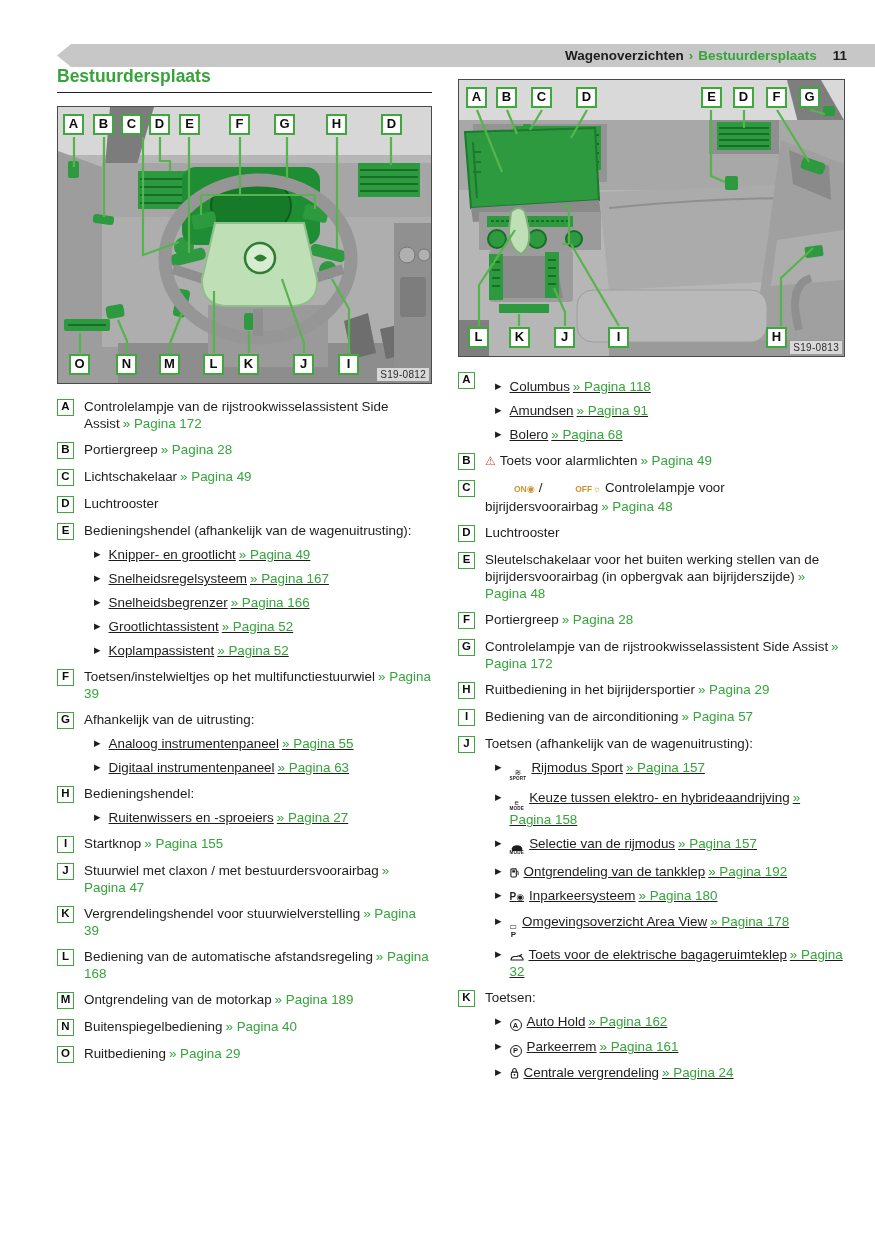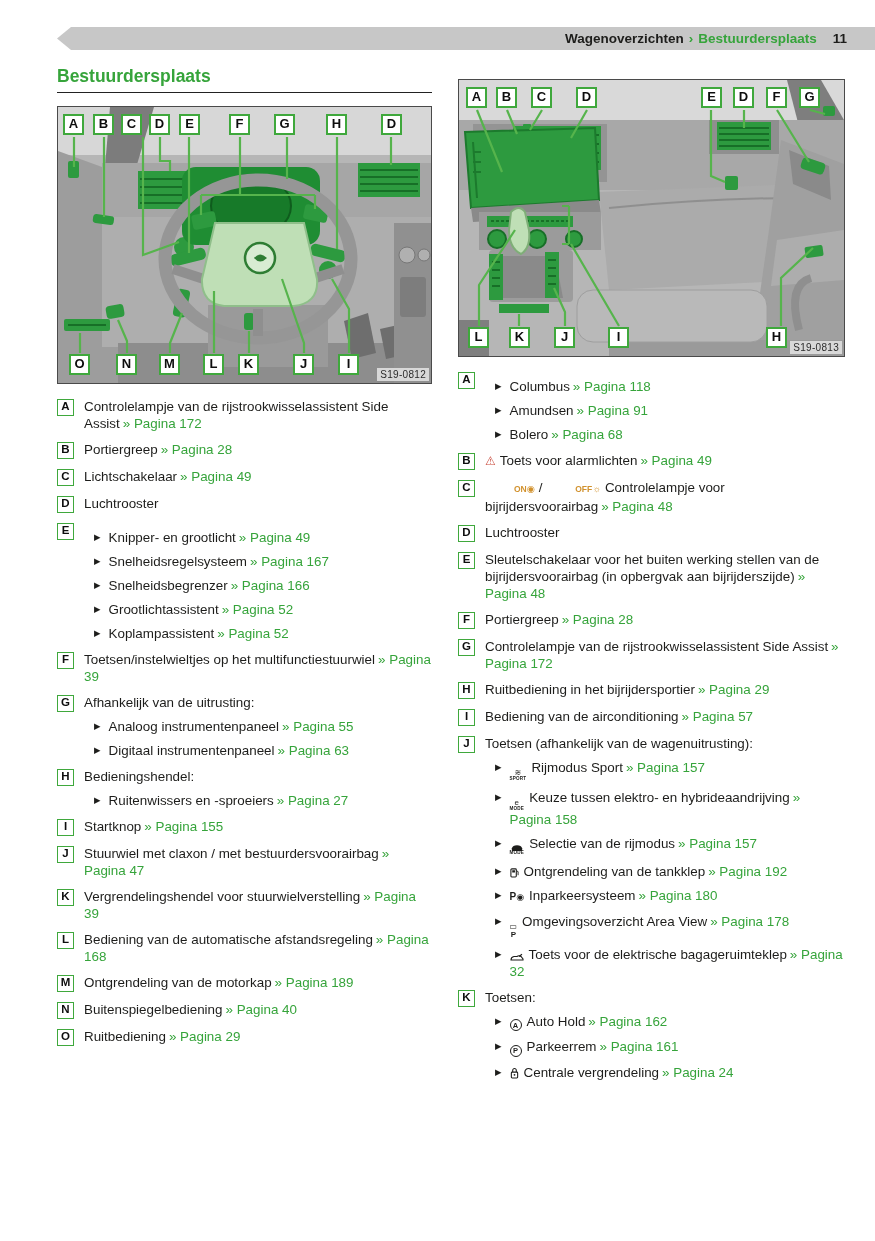--- a/index.html
+++ b/index.html
@@ -1,19 +1,19 @@
 <!DOCTYPE html>
 <html><head>
 <meta charset="utf-8">
 <style>
   html,body{margin:0;padding:0;background:#fff;}
   .page{position:relative;width:875px;height:1241px;background:#fff;overflow:hidden;
         font-family:"Liberation Sans","DejaVu Sans",sans-serif;color:#1d1d1b;}
   
-  .header-bar{position:absolute;left:57px;right:0;top:27px;height:23px;background:#c7c7c7;
+  .header-bar{position:absolute;left:57px;right:0;top:44px;height:23px;background:#c7c7c7;
         clip-path:polygon(14px 0,100% 0,100% 100%,14px 100%,0 50%);
         display:flex;align-items:center;justify-content:flex-end;padding-right:28px;
         font-size:13.5px;font-weight:bold;box-sizing:border-box;}
   .crumb-sec{color:#1d1d1b;}
   .crumb-sep{color:#36a43b;margin:0 5px;}
   .crumb-pg{color:#36a43b;}
   .page-num{margin-left:16px;color:#1d1d1b;}
   
   .col{position:absolute;top:66px;}
   .col-left{left:57px;width:375px;}
@@ -31,21 +31,21 @@
         background:#d8d8d8;padding:1px 3px;letter-spacing:.3px;}
   
   .items{font-size:13.4px;line-height:17px;}
   .li{display:flex;margin-bottom:9px;}
   .lbox{flex:0 0 17px;width:17px;height:17px;border:1.6px solid #3fa83c;box-sizing:border-box;
         font-weight:bold;font-size:11.5px;line-height:13.5px;text-align:center;
         margin-right:10px;margin-top:1px;color:#0d0d0d;}
   .li-body{flex:1;}
   .pg{color:#36a43b;margin-left:3px;}
   .sub{display:flex;margin:7px 0 0 10px;}
-  .sub-body{flex:1;}
+  .sub-body{flex:1;text-decoration:underline;}
   .tri{font-size:8.5px;line-height:17px;margin-right:8px;color:#1d1d1b;}
   
   .ic{margin-right:4px;}
   .hazard{color:#c9493b;font-size:12px;}
   .org{color:#d2922e;font-weight:bold;font-size:8.5px;margin-left:29px;}
   .g{color:#d2922e;font-size:9.5px;font-weight:normal;}
   .slash{color:#1d1d1b;}
   .stk{display:inline-flex;flex-direction:column;align-items:center;line-height:1;
         margin-right:5px;vertical-align:-3px;}
   .stk-t{font-size:8px;}
@@ -159,21 +159,21 @@
       <div class="li">
         <span class="lbox">C</span>
         <div class="li-body"><span>Lichtschakelaar</span><span class="pg">» Pagina 49</span></div>
       </div>
       <div class="li">
         <span class="lbox">D</span>
         <div class="li-body"><span>Luchtrooster</span></div>
       </div>
       <div class="li">
         <span class="lbox">E</span>
-        <div class="li-body">
+        <div class="li-body"><span>Bedieningshendel (afhankelijk van de wagenuitrusting):</span>
           <div class="sub">
               <span class="tri">▶</span>
               <div class="sub-body"><span>Knipper- en grootlicht</span><span class="pg">» Pagina 49</span></div>
             </div>
           <div class="sub">
               <span class="tri">▶</span>
               <div class="sub-body"><span>Snelheidsregelsysteem</span><span class="pg">» Pagina 167</span></div>
             </div>
           <div class="sub">
               <span class="tri">▶</span>

